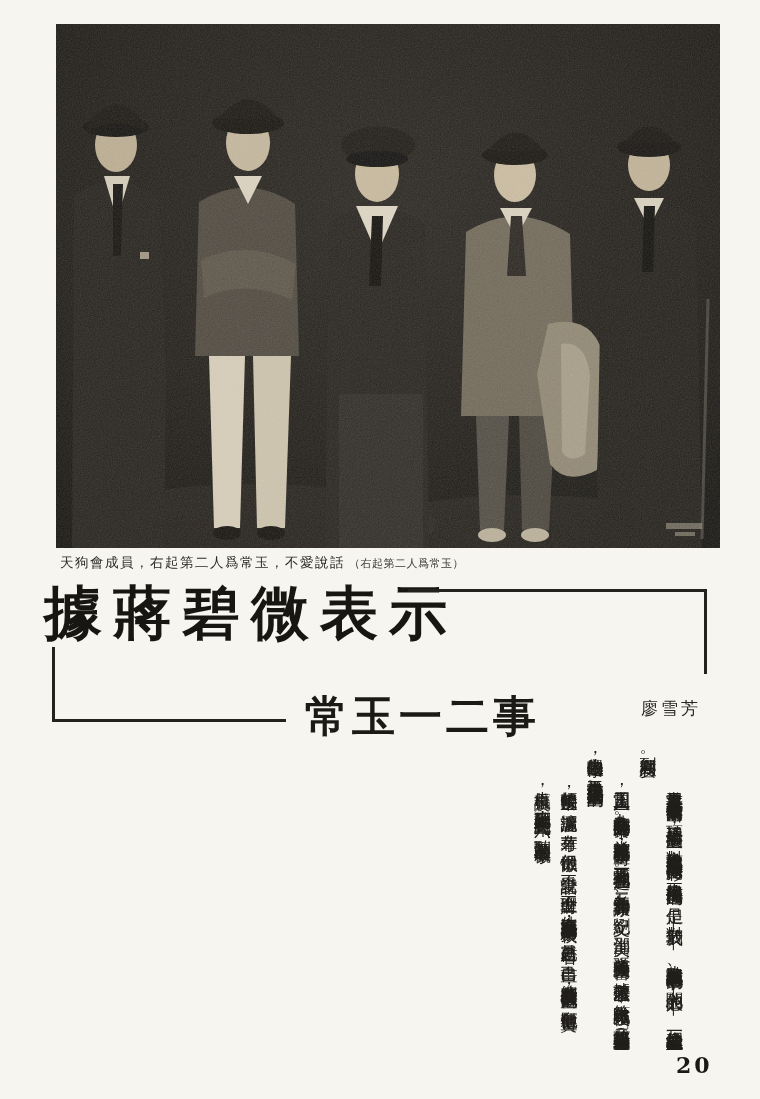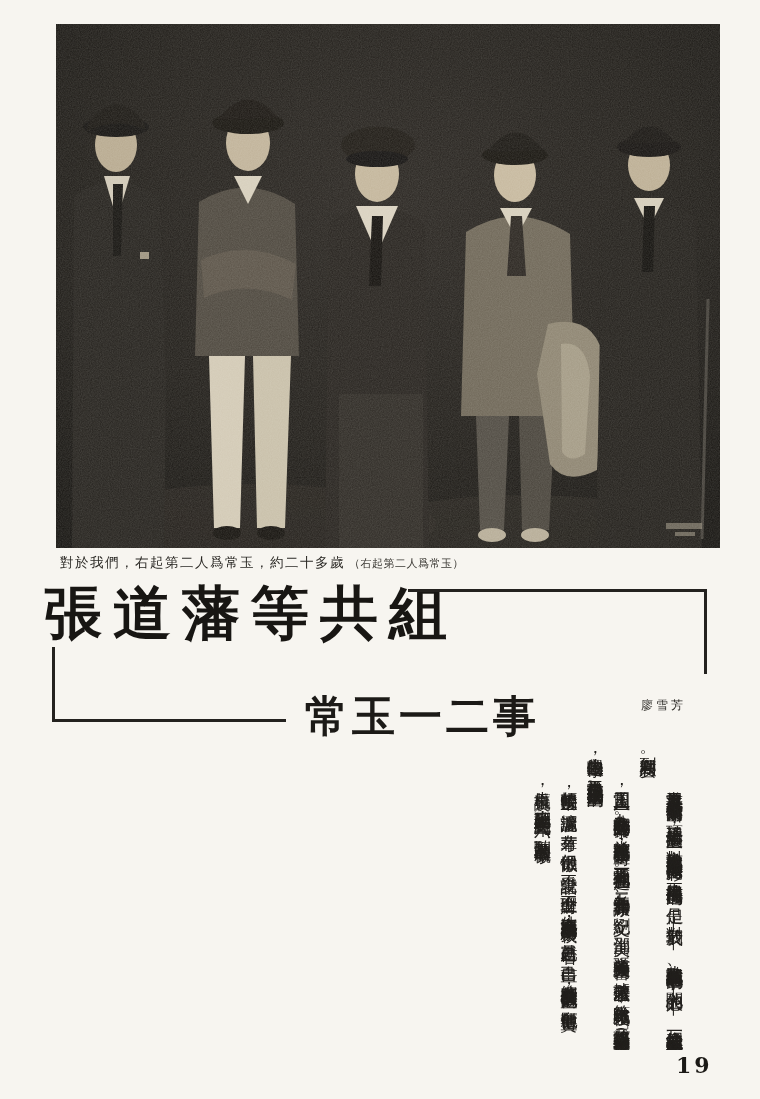--- a/index.html
+++ b/index.html
@@ -39,21 +39,21 @@
     position:absolute;left:52px;top:647px;width:231px;height:72px;
     border-left:3px solid #24221f;border-bottom:3px solid #24221f;
   }
   .headline-subtitle{
     position:absolute;left:289px;top:672px;margin:16px;
     font-size:43px;font-weight:bold;letter-spacing:4px;color:#1c1a17;
     font-family:"DejaVu Sans","Liberation Sans",sans-serif;white-space:nowrap;
   }
   .author{
     position:absolute;left:641px;top:697px;
-    font-size:12px;letter-spacing:3px;color:#2a2824;white-space:nowrap;
+    font-size:17px;letter-spacing:3px;color:#2a2824;white-space:nowrap;
   }
 
   
   .article{
     position:absolute;left:50px;top:744px;width:638px;height:306px;
     writing-mode:vertical-rl;text-orientation:mixed;
     font-size:17px;line-height:26.4px;letter-spacing:0.7px;
     color:#211f1c;line-break:anywhere;overflow:hidden;
   }
   .article p{margin:0;text-indent:2em;}
@@ -150,30 +150,30 @@
       <g opacity="0.55">
         <rect x="610" y="499" width="36" height="6" fill="#a89f8c"></rect>
         <rect x="619" y="508" width="20" height="4" fill="#a89f8c"></rect>
       </g>
 
       <rect width="664" height="524" filter="url(#grain)"></rect>
     </svg>
   </figure>
 
   <div class="caption">
-    <span>對於我們，右起第二人爲常玉，約二十多歲</span><span class="credit">（右起第二人爲常玉）</span>
+    <span>天狗會成員，右起第二人爲常玉，不愛說話</span><span class="credit">（右起第二人爲常玉）</span>
   </div>
 
-  <h1 class="headline-title">張道藩等共組</h1>
+  <h1 class="headline-title">據蔣碧微表示</h1>
   <div class="bracket-tr"></div>
   <div class="bracket-bl"></div>
   <h2 class="headline-subtitle">常玉一二事</h2>
   <div class="author">廖雪芳</div>
 
   <div class="article" id="article">
       <p>常玉畫展九月日十六至廿二日將在歷史博物館展出了！這項延宕了十餘年的畫展，對於一生沈沒在巴黎的常玉是無法增添任何光彩，更無法挽回任何機運的；但是，對於我們——少數認識他及所有聽過他的事、關心他的人——却像終於能完成一件長久記掛內心的託付一樣，感到高興和安慰。</p>
       <p>常玉四川人，一九一八年左右離鄉背井到了巴黎。當徐悲鴻等早年在巴黎學畫時，常玉經常和他們在一起。一九二二年並曾和謝壽康、劉紀文、邵洵美、張道藩等共組「天狗會」。據蔣碧微表示，第一次歐戰結束後，蔡元培等提倡「勤工儉學」（半工半讀之意）政策，鼓勵國內學生赴歐留學，常玉也是在這樣的口號下到法國學畫的。</p>
       <p>年輕時候的常玉，據說瀟灑、有才華，但很懶散、不愛說話、不會理財。他一直沒有正式進巴黎的美術學校，就是自己看、自己畫。總有些外國朋友喜歡他的畫，自願幫他賣畫。</p>
       <p>袁樞眞說，她到巴黎學畫時（約一九三六年），聽到「常玉」的名字就像</p>
     </div>
 
-  <div class="pageno">19</div>
+  <div class="pageno">20</div>
 </div>
 
 </body></html>

